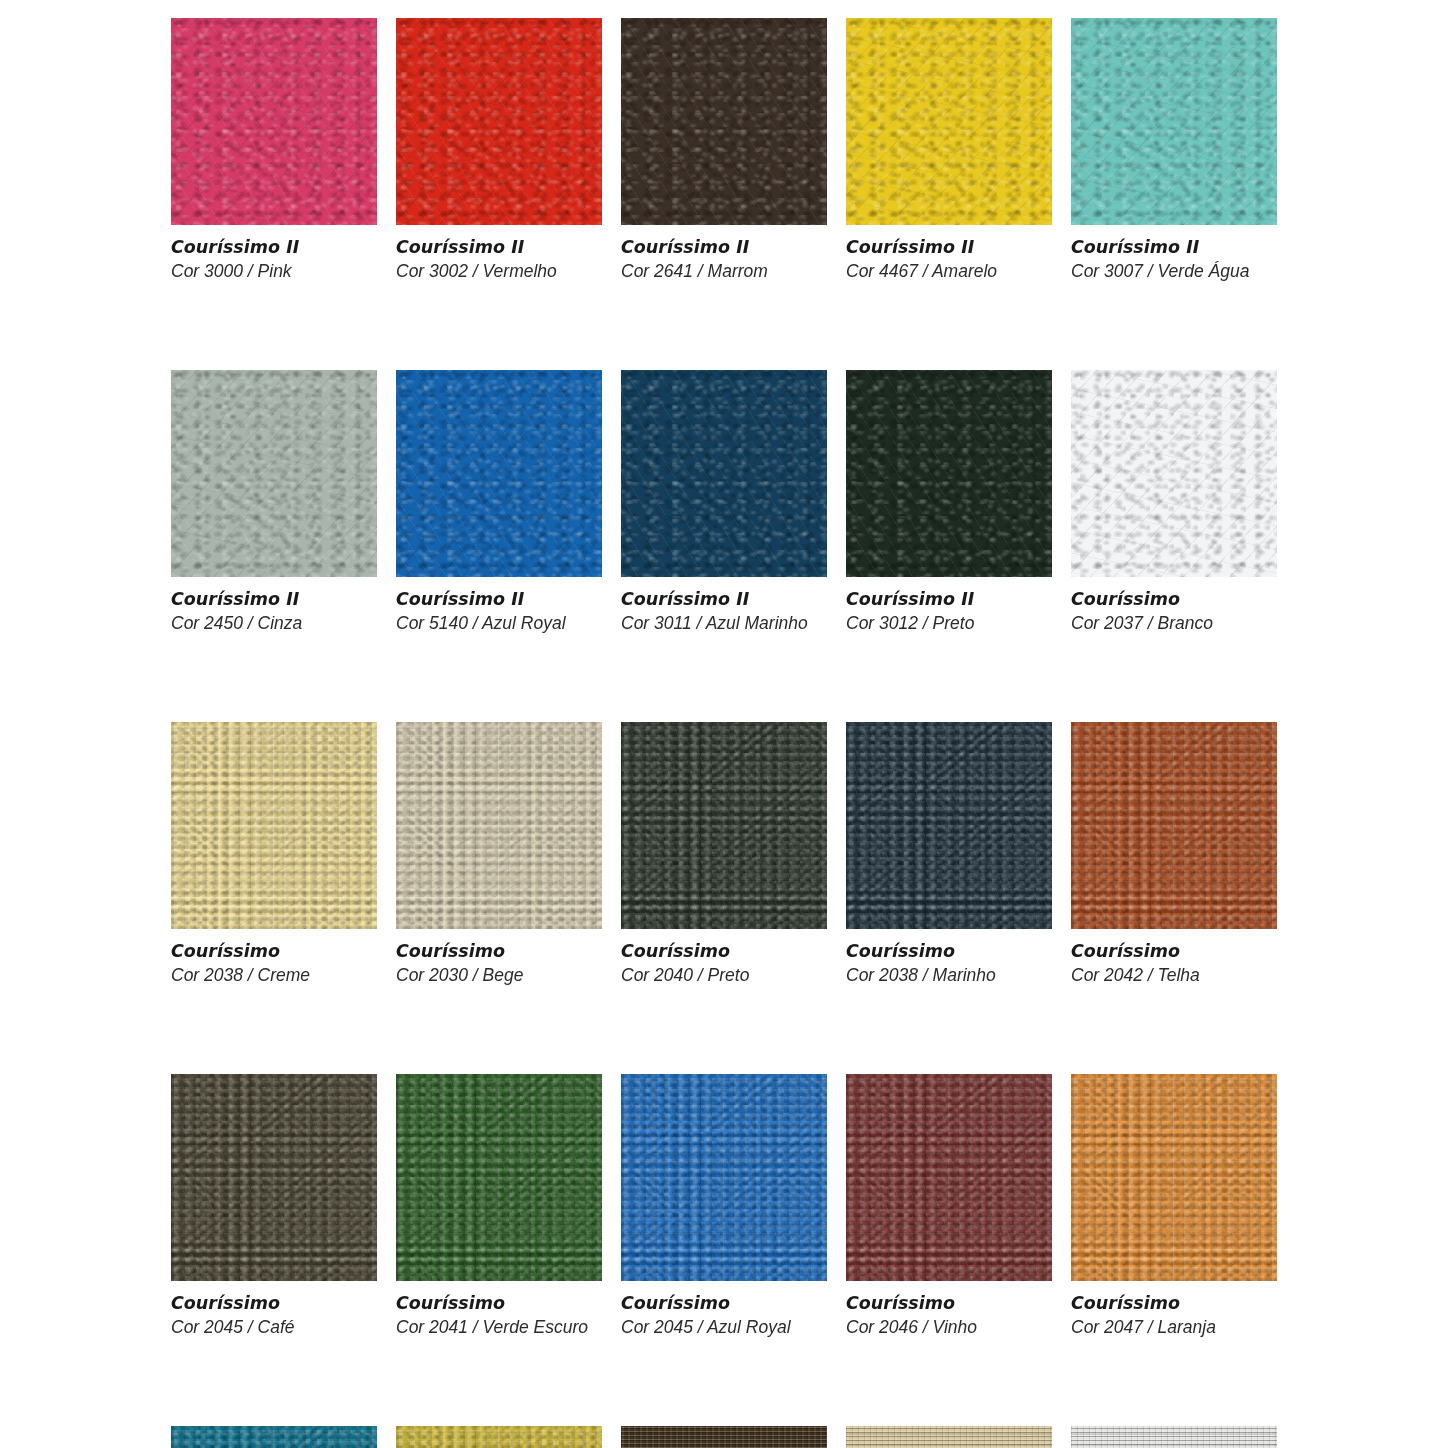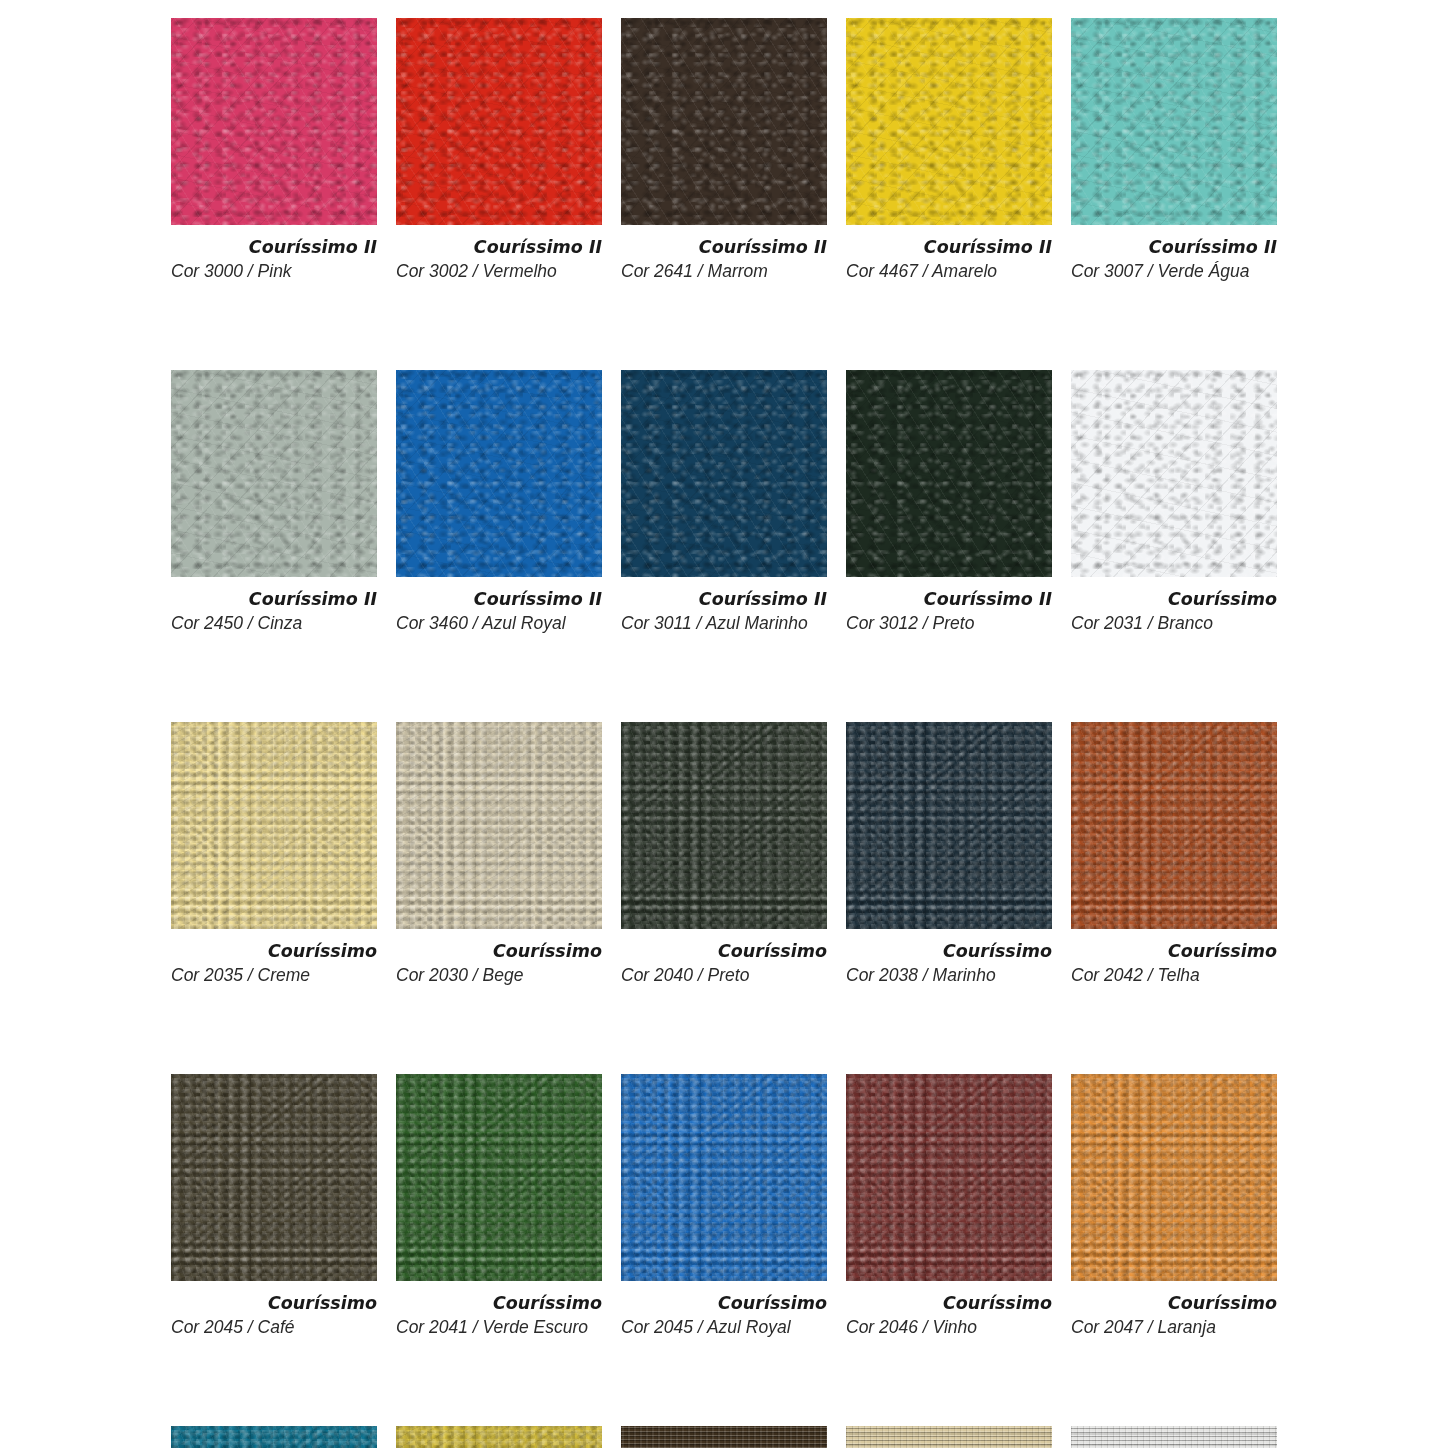--- a/index.html
+++ b/index.html
@@ -122,21 +122,20 @@
 
   .swatch-name {
     margin-top: 12px;
     font-family: "DejaVu Sans", sans-serif;
     font-weight: bold;
     font-style: italic;
     font-size: 17.5px;
     line-height: 21px;
     color: #1a1a1a;
     white-space: nowrap;
-    text-align: right;
   }
 
   .swatch-code {
     margin-top: 3px;
     font-family: Liberation Sans, sans-serif;
     font-style: italic;
     font-weight: normal;
     font-size: 17.5px;
     line-height: 21px;
     color: #2b2b2b;
@@ -173,41 +172,41 @@
       <div class="swatch-code">Cor 3007 / Verde Água</div>
     </div>
     <div class="swatch-card">
       <div class="swatch-chip grain-leather" style="background-color: rgb(169, 181, 172);"></div>
       <div class="swatch-name">Couríssimo II</div>
       <div class="swatch-code">Cor 2450 / Cinza</div>
     </div>
     <div class="swatch-card">
       <div class="swatch-chip grain-leather" style="background-color: rgb(20, 99, 174);"></div>
       <div class="swatch-name">Couríssimo II</div>
-      <div class="swatch-code">Cor 3460 / Azul Royal</div>
+      <div class="swatch-code">Cor 5140 / Azul Royal</div>
     </div>
     <div class="swatch-card">
       <div class="swatch-chip grain-leather" style="background-color: rgb(19, 63, 92);"></div>
       <div class="swatch-name">Couríssimo II</div>
       <div class="swatch-code">Cor 3011 / Azul Marinho</div>
     </div>
     <div class="swatch-card">
       <div class="swatch-chip grain-leather" style="background-color: rgb(29, 43, 32);"></div>
       <div class="swatch-name">Couríssimo II</div>
       <div class="swatch-code">Cor 3012 / Preto</div>
     </div>
     <div class="swatch-card">
       <div class="swatch-chip grain-leather" style="background-color: rgb(242, 244, 246);"></div>
       <div class="swatch-name">Couríssimo</div>
-      <div class="swatch-code">Cor 2031 / Branco</div>
+      <div class="swatch-code">Cor 2037 / Branco</div>
     </div>
     <div class="swatch-card">
       <div class="swatch-chip grain-leather grain-fine" style="background-color: rgb(242, 223, 149);"></div>
       <div class="swatch-name">Couríssimo</div>
-      <div class="swatch-code">Cor 2035 / Creme</div>
+      <div class="swatch-code">Cor 2038 / Creme</div>
     </div>
     <div class="swatch-card">
       <div class="swatch-chip grain-leather grain-fine" style="background-color: rgb(221, 211, 182);"></div>
       <div class="swatch-name">Couríssimo</div>
       <div class="swatch-code">Cor 2030 / Bege</div>
     </div>
     <div class="swatch-card">
       <div class="swatch-chip grain-leather grain-fine" style="background-color: rgb(46, 56, 44);"></div>
       <div class="swatch-name">Couríssimo</div>
       <div class="swatch-code">Cor 2040 / Preto</div>

